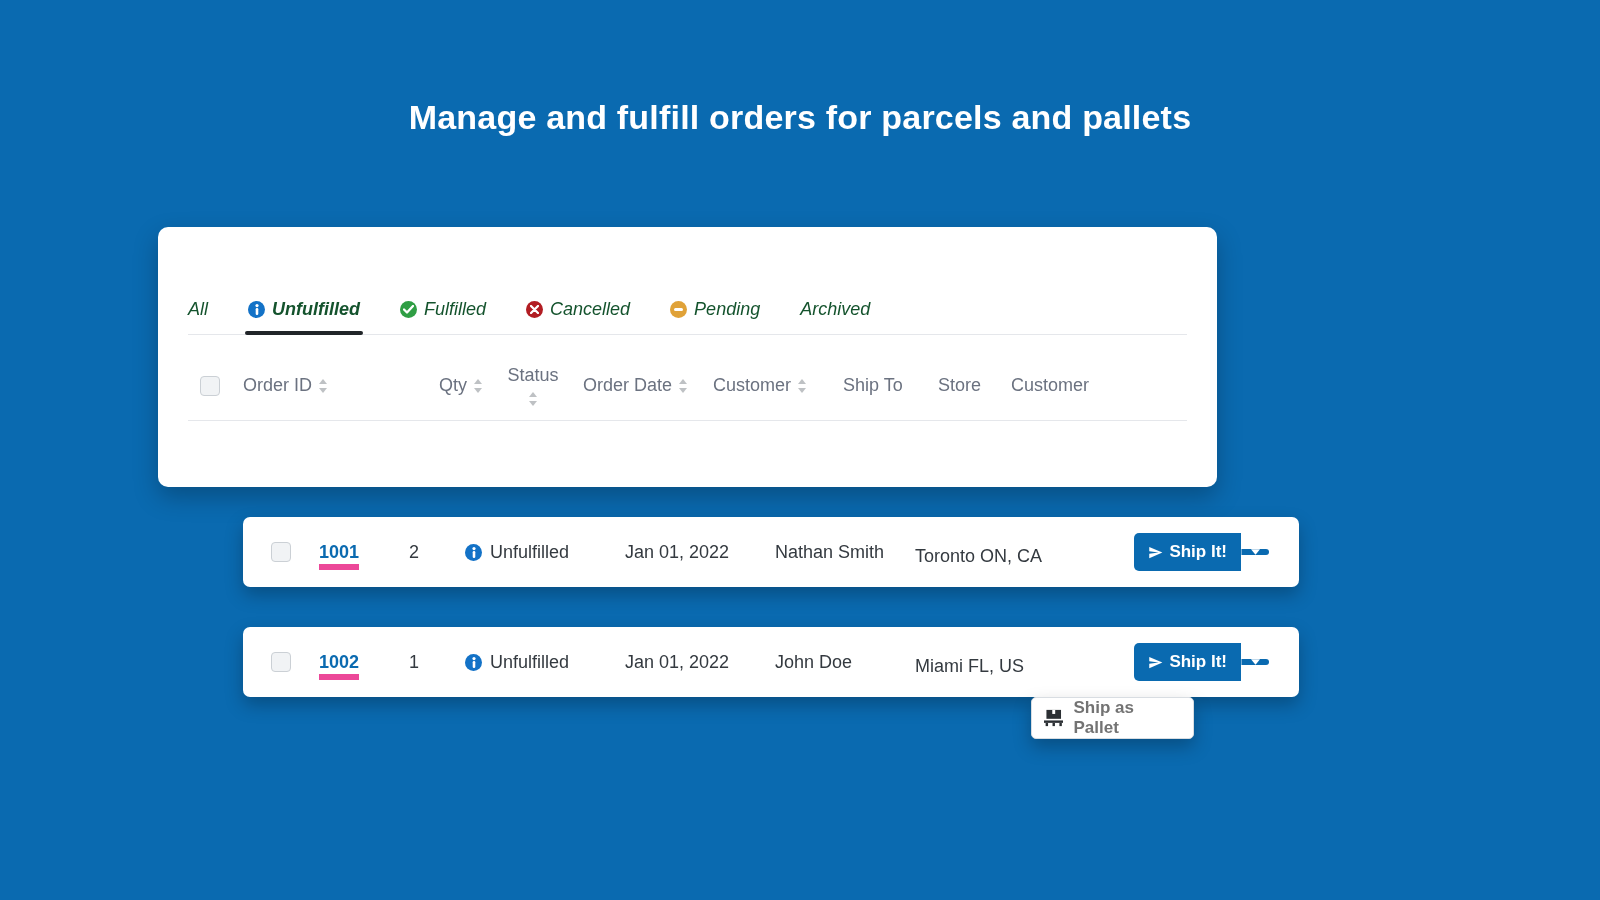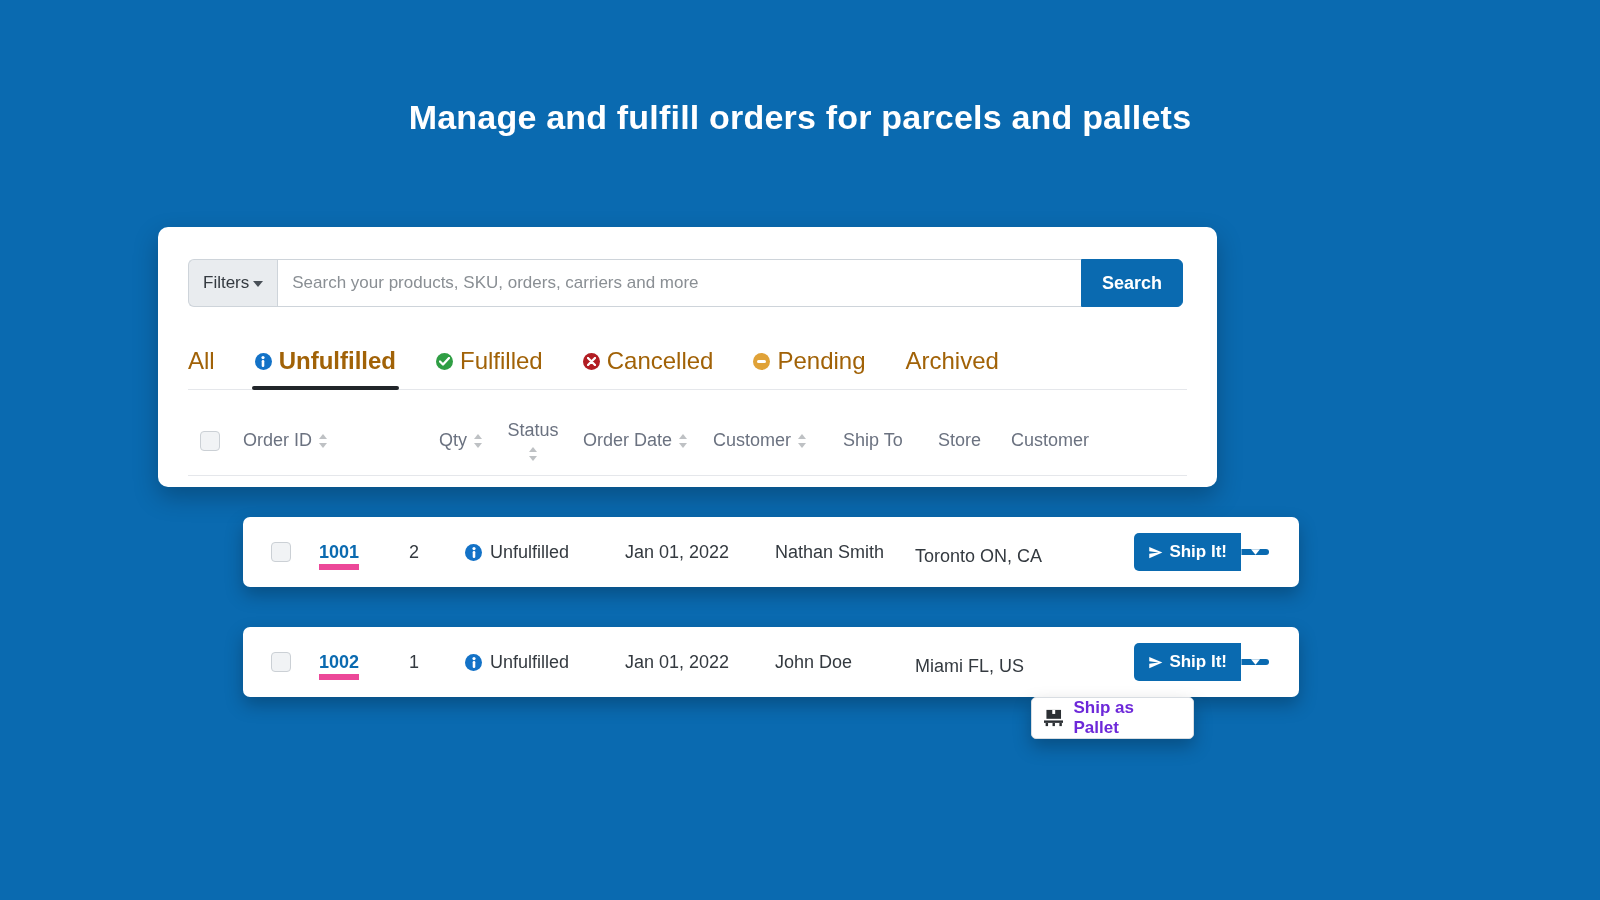--- a/index.html
+++ b/index.html
@@ -63,25 +63,26 @@
     padding: 0 20px;
     cursor: pointer;
   }
   .tabs {
     display: flex; gap: 40px;
     margin-top: 40px;
     border-bottom: 1px solid #e5e7eb;
   }
   .tab {
     display: flex; align-items: center; gap: 7px;
-    font-size: 24px;
-    color: #a16207;
+    font-size: 18px;
+    color: #14532d;
     padding-bottom: 14px;
     cursor: pointer;
     position: relative;
+    font-style: italic;
   }
   .tab.active { font-weight: 700; }
   .tab .underline {
     position: absolute; left: -3px; right: -3px; bottom: -1px;
     height: 4px; background: #212529; border-radius: 2px;
   }
   .status-dot {
     width: 17px; height: 17px; border-radius: 50%;
     display: inline-flex; align-items: center; justify-content: center;
     color: #fff; font-size: 12px; font-weight: 700; flex-shrink: 0;
@@ -160,41 +161,31 @@
     cursor:pointer;
   }
   .dropdown {
     position:absolute;
     top: 697px; left: 1031px;
     width: 163px; height: 42px;
     background:#fff; border:1px solid #d8dde2; border-radius:5px;
     box-shadow: 0 8px 18px rgba(0,0,0,.25);
     display:flex; align-items:center; gap:10px;
     padding: 0 12px;
-    font-size:17px; font-weight:600; color:#6d28d9;
+    font-size:17px; font-weight:600; color:#737373;
     cursor:pointer;
   }
 </style>
 </head>
 <body>
 
 <div class="title">Manage and fulfill orders for parcels and pallets</div>
 
 <div class="panel">
 
-  <div class="search-row">
-    <button class="filters-btn">
-      <span>Filters</span>
-      <svg width="10" height="6" viewBox="0 0 10 6">
-          <path d="M0 0 L5 6 L10 0 Z" fill="#495057"></path>
-        </svg>
-    </button>
-    <input class="search-input" type="text" placeholder="Search your products, SKU, orders, carriers and more" style="">
-    <button class="search-btn">Search</button>
-  </div>
 
   <div class="tabs">
     <div class="tab">
       <span>All</span>
     </div>
     <div class="tab active">
       <span class="status-dot dot-blue">
         <svg width="4" height="11" viewBox="0 0 4 11">
             <circle cx="2" cy="1.6" r="1.6" fill="#fff"></circle>
             <rect x="0.7" y="4" width="2.6" height="7" rx="1.2" fill="#fff"></rect>

